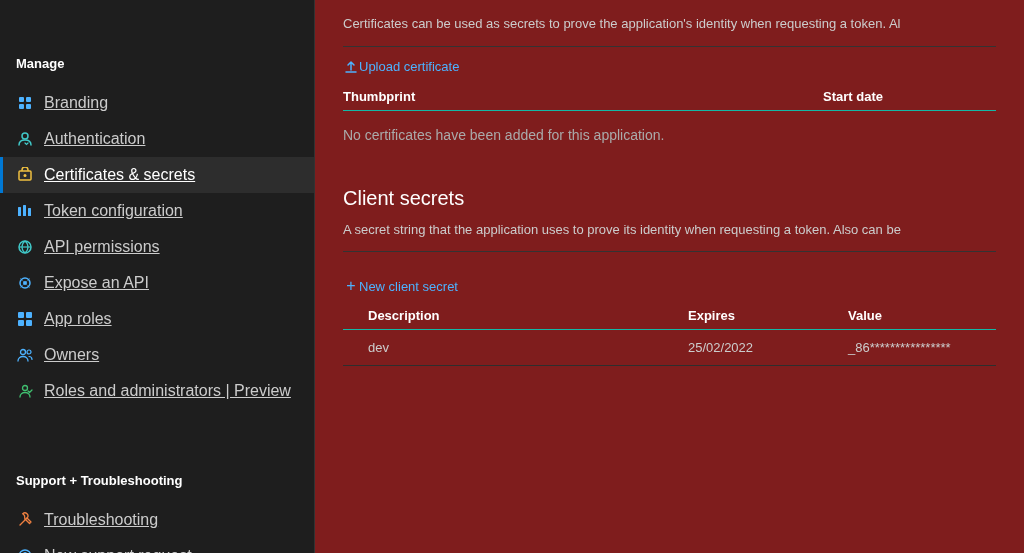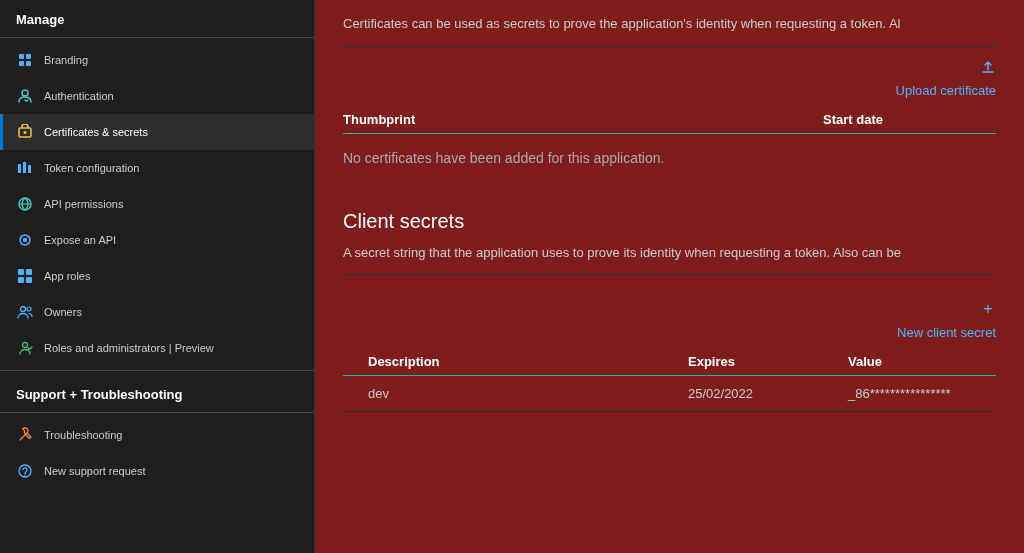--- a/index.html
+++ b/index.html
@@ -22,35 +22,37 @@
       display: flex;
       flex-direction: column;
       overflow-y: auto;
       border-right: 1px solid #333;
     }
     .sidebar-section-header {
       color: #ffffff;
       font-size: 13px;
       font-weight: 600;
       padding: 12px 16px 6px 16px;
+      margin-top: 44px;
     }
     .sidebar-divider {
       height: 1px;
       background: #444;
       margin: 4px 0;
     }
     .sidebar-item {
       display: flex;
       align-items: center;
       gap: 10px;
       padding: 9px 16px;
       cursor: pointer;
       color: #cccccc;
-      font-size: 11px;
+      font-size: 16px;
       position: relative;
+      text-decoration: underline;
     }
     .sidebar-item.active {
       background: #2d2d2d;
       color: #ffffff;
     }
     .sidebar-item.active::before {
       content: '';
       position: absolute;
       left: 0;
       top: 0;
@@ -85,27 +87,25 @@
       font-size: 13px;
       line-height: 1.5;
       padding: 14px 0 12px 0;
       border-bottom: 1px solid #333;
       margin-bottom: 0;
     }
 
     
     .action-row {
       display: flex;
-      align-items: flex-end;
-      gap: 8px;
+      align-items: center;
       padding: 12px 0 8px 0;
       color: #4db2ff;
       cursor: pointer;
       font-size: 13px;
-      flex-direction: column;
     }
 
     
     .table-header-row {
       display: flex;
       border-bottom: 1px solid #14b8a6;
       padding: 6px 0;
     }
     .table-header-cell {
       color: #ffffff;

